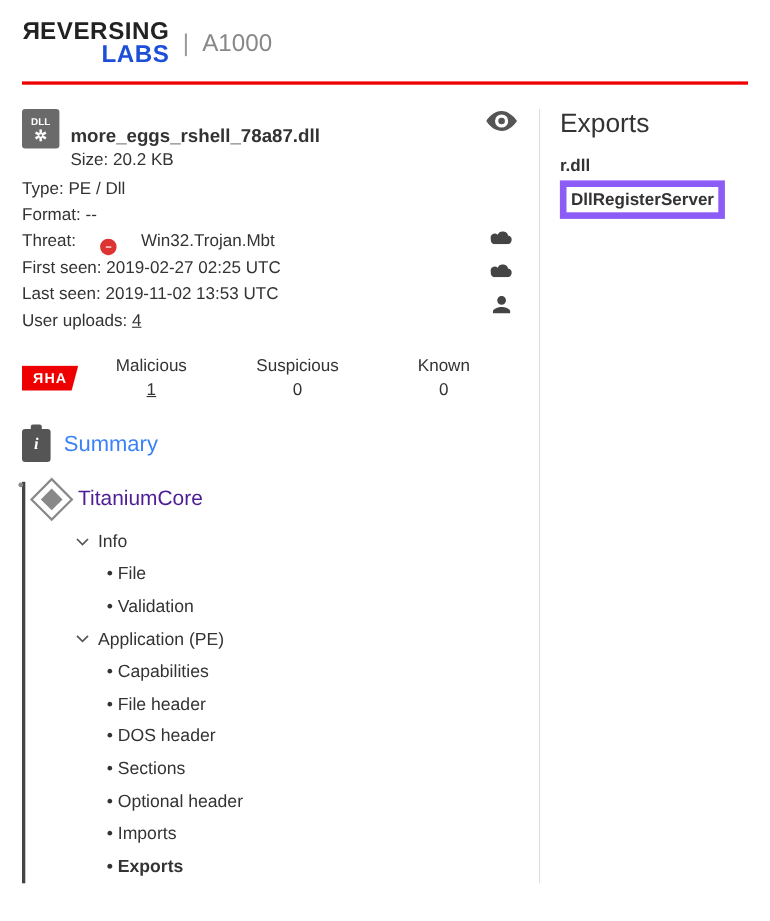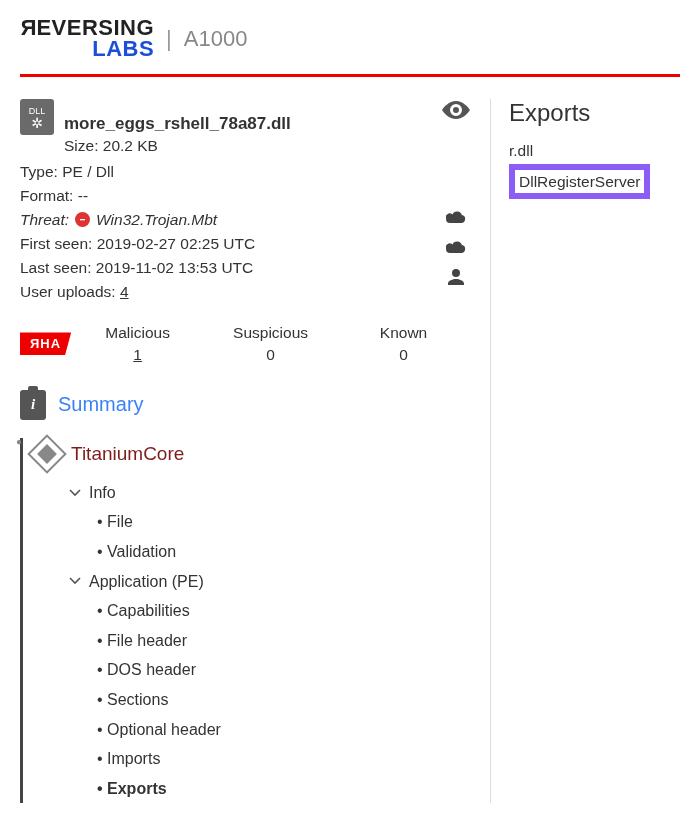--- a/index.html
+++ b/index.html
@@ -32,29 +32,29 @@
   .red-rule { height: 3px; background: #e00; margin-bottom: 22px; }
 
   .main { display: flex; gap: 20px; }
   .left-col { flex: 1; }
   .right-col { width: 190px; border-left: 1px solid #ddd; padding-left: 18px; }
 
   .file-header { position: relative; }
   .file-row { display: flex; align-items: flex-start; gap: 10px; }
   .dll-badge {
     width: 34px; height: 36px; background: #6a6a6a; border-radius: 3px;
-    color: #fff; font-size: 9px; font-weight: 400; display:flex;
+    color: #fff; font-size: 9px; font-weight: 700; display:flex;
     flex-direction: column; align-items:center; justify-content:center;
     padding-top:2px; position:relative;
   }
   .dll-badge .gear { font-size: 14px; line-height: 1; }
   .file-title { font-weight: 700; font-size: 17px; margin-top: 15px; }
   .file-meta { font-size: 15.5px; color: #333; line-height: 1.55; }
   .file-meta-block { margin-top: 2px; }
-  .threat-line { display:flex; align-items:center; gap:6px;font-style:italic; }
+  .threat-line { display:flex; align-items:flex-end; gap:22px; }
   .threat-icon { width:15px; height:15px; border-radius:50%; background:#d33; display:inline-flex; align-items:center; justify-content:center; color:#fff; font-size:10px; font-weight:700;}
   .underlined { text-decoration: underline; }
   .side-icons { position:absolute; right:0; top:0; display:flex; flex-direction:column; gap:12px; align-items:center; color:#555; }
   .side-icons .eye { font-size:22px; }
   .side-icons .cloud { font-size:16px; margin-top: 72px;}
   .side-icons .cloud2 { font-size:16px;}
   .side-icons .person { font-size:16px;}
 
   .stats-row { display:flex; align-items:center; margin-top:20px; gap: 0; }
   .rha-badge {
@@ -69,31 +69,31 @@
   .summary-block { margin-top: 26px; display:flex; align-items:center; gap:12px; }
   .summary-icon { width:26px; height:30px; background:#555; border-radius:3px 3px 3px 3px; position:relative; display:flex; align-items:center; justify-content:center; color:#fff; font-style:italic; font-weight:700; font-family: Georgia, serif; font-size:15px;}
   .summary-icon::before { content:""; position:absolute; top:-4px; left:50%; transform:translateX(-50%); width:10px; height:6px; background:#555; border-radius:2px 2px 0 0;}
   .summary-title { font-size:20px; color:#3b82f6; }
 
   .tree-block { margin-top: 18px; border-left: 3px solid #444; padding-left: 4px; position:relative; }
   .tree-block::before { content:"●"; position:absolute; left:-7px; top:-2px; color:#888; font-size:10px;}
   .core-row { display:flex; align-items:center; gap:10px; padding: 2px 0 10px 6px; }
   .core-icon { width:28px; height:28px; transform:rotate(45deg); border:2px solid #888; background:#fff; display:flex; align-items:center; justify-content:center;}
   .core-icon-inner { width:14px; height:14px; background:#888; }
-  .core-title { font-size:19px; color:#7f1d1d; }
+  .core-title { font-size:19px; color:#4c1d95; }
 
   .tree { list-style:none; padding-left: 42px; font-size:16px; color:#333; line-height:1.85;}
   .tree .group { display:flex; align-items:center; gap:8px; cursor:pointer;}
   .chevron { display:inline-block; font-size:12px; color:#555; }
   .tree ul { list-style:none; padding-left: 28px; }
   .tree ul li::before { content:"• "; color:#333; }
   .bold-item { font-weight:700; }
 
   .exports-title { font-size:24px; color:#333; margin-bottom:12px; }
-  .exports-list { font-size:15.5px; line-height:1.5; }
+  .exports-list { font-size:15.5px; line-height:1.5;font-weight:bold; }
   .export-item.highlighted { border:6px solid #8b5cf6; padding:0 4px; display:inline-block; margin-top:2px;}
 </style>
 </head>
 <body>
 
 <div class="header">
   <div class="logo">
     <span class="logo-top"><span class="flipped">R</span>EVERSING</span>
     <span class="logo-bottom">LABS</span>
   </div>

